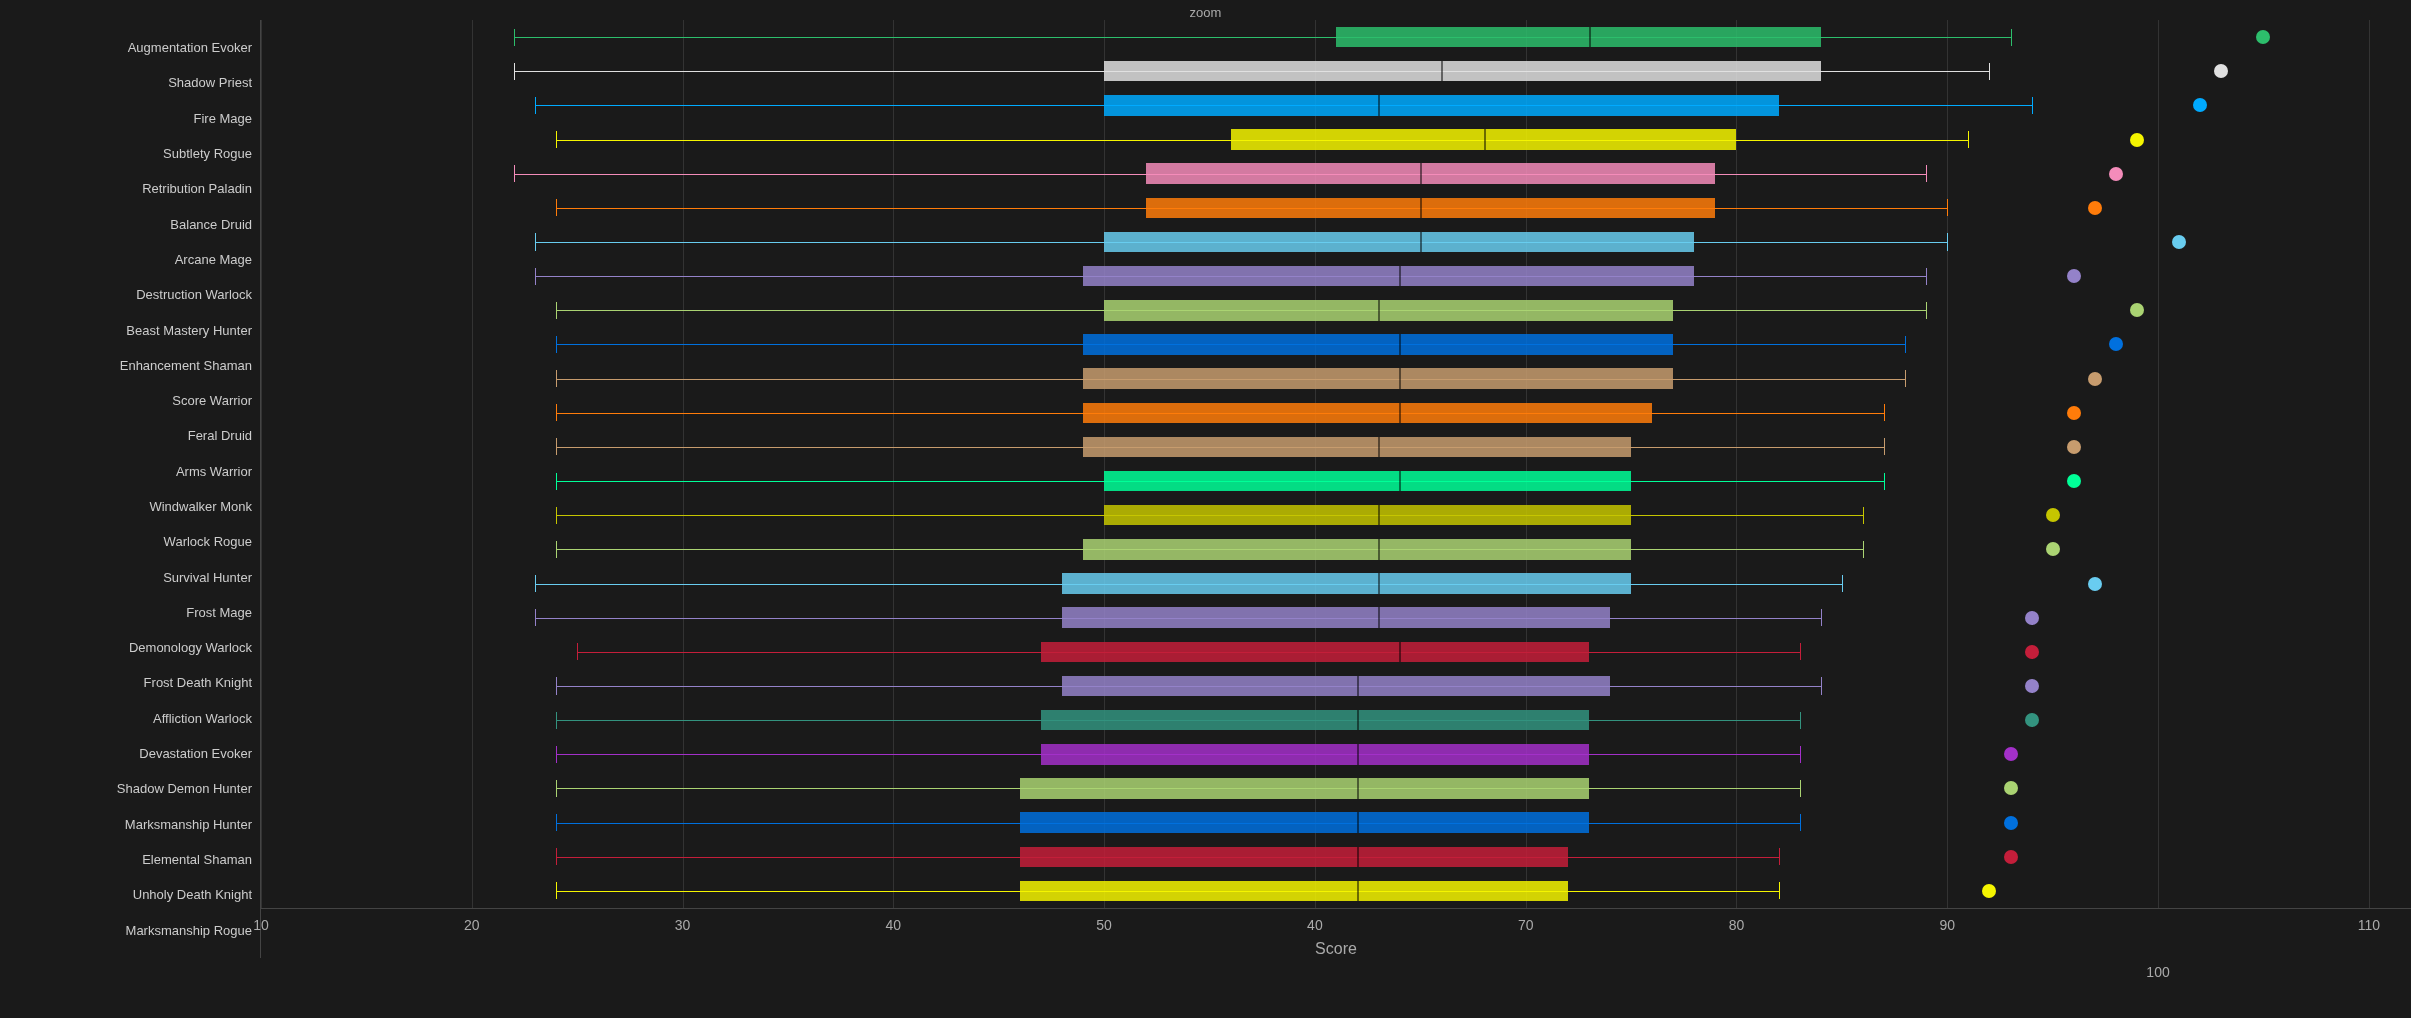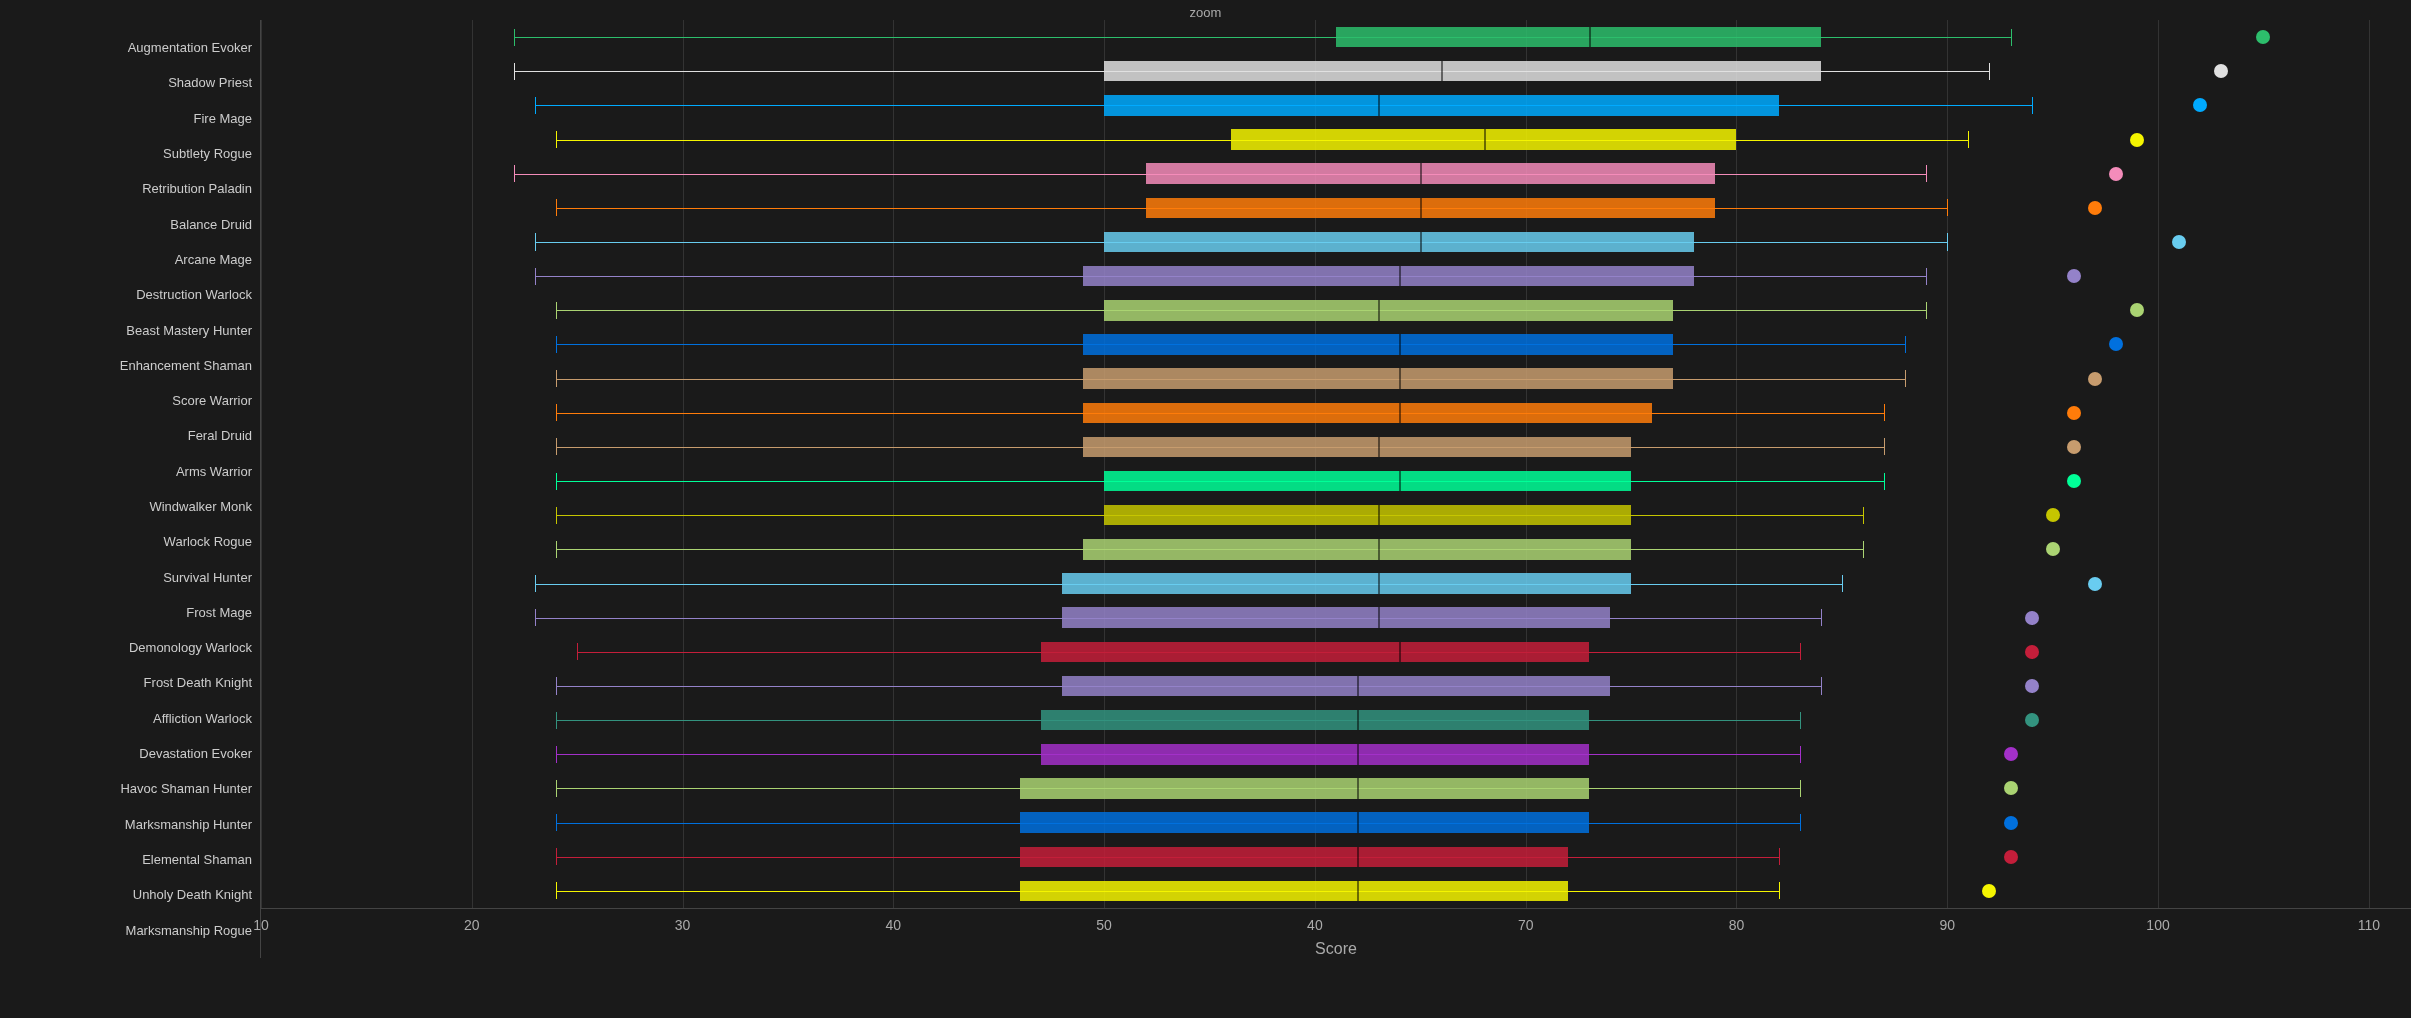--- a/index.html
+++ b/index.html
@@ -106,21 +106,21 @@
         <div class="y-label">Feral Druid</div>
         <div class="y-label">Arms Warrior</div>
         <div class="y-label">Windwalker Monk</div>
         <div class="y-label">Warlock Rogue</div>
         <div class="y-label">Survival Hunter</div>
         <div class="y-label">Frost Mage</div>
         <div class="y-label">Demonology Warlock</div>
         <div class="y-label">Frost Death Knight</div>
         <div class="y-label">Affliction Warlock</div>
         <div class="y-label">Devastation Evoker</div>
-        <div class="y-label">Havoc Shaman Hunter</div>
+        <div class="y-label">Shadow Demon Hunter</div>
         <div class="y-label">Marksmanship Hunter</div>
         <div class="y-label">Elemental Shaman</div>
         <div class="y-label">Unholy Death Knight</div>
         <div class="y-label">Marksmanship Rogue</div>
       </div>
     <div class="plot-area">
       <div class="grid-and-bars" id="gridAndBars">
           <div class="grid-line" style="left: 0%;"></div>
           <div class="grid-line" style="left: 9.80392%;"></div>
           <div class="grid-line" style="left: 19.6078%;"></div>
@@ -345,18 +345,18 @@
         <span class="x-axis-title">Score</span>
       <span class="x-tick" style="left: 0%;">10</span>
           <span class="x-tick" style="left: 9.80392%;">20</span>
           <span class="x-tick" style="left: 19.6078%;">30</span>
           <span class="x-tick" style="left: 29.4118%;">40</span>
           <span class="x-tick" style="left: 39.2157%;">50</span>
           <span class="x-tick" style="left: 49.0196%;">40</span>
           <span class="x-tick" style="left: 58.8235%;">70</span>
           <span class="x-tick" style="left: 68.6275%;">80</span>
           <span class="x-tick" style="left: 78.4314%;">90</span>
-          <span class="x-tick" style="left: 88.2353%;">100</span>
+          <span class="x-tick" style="left: 88.2353%; margin-top: 47px;">100</span>
           <span class="x-tick" style="left: 98.0392%;">110</span>
         </div>
     </div>
   </div>
 </div>
 
 </body></html>

